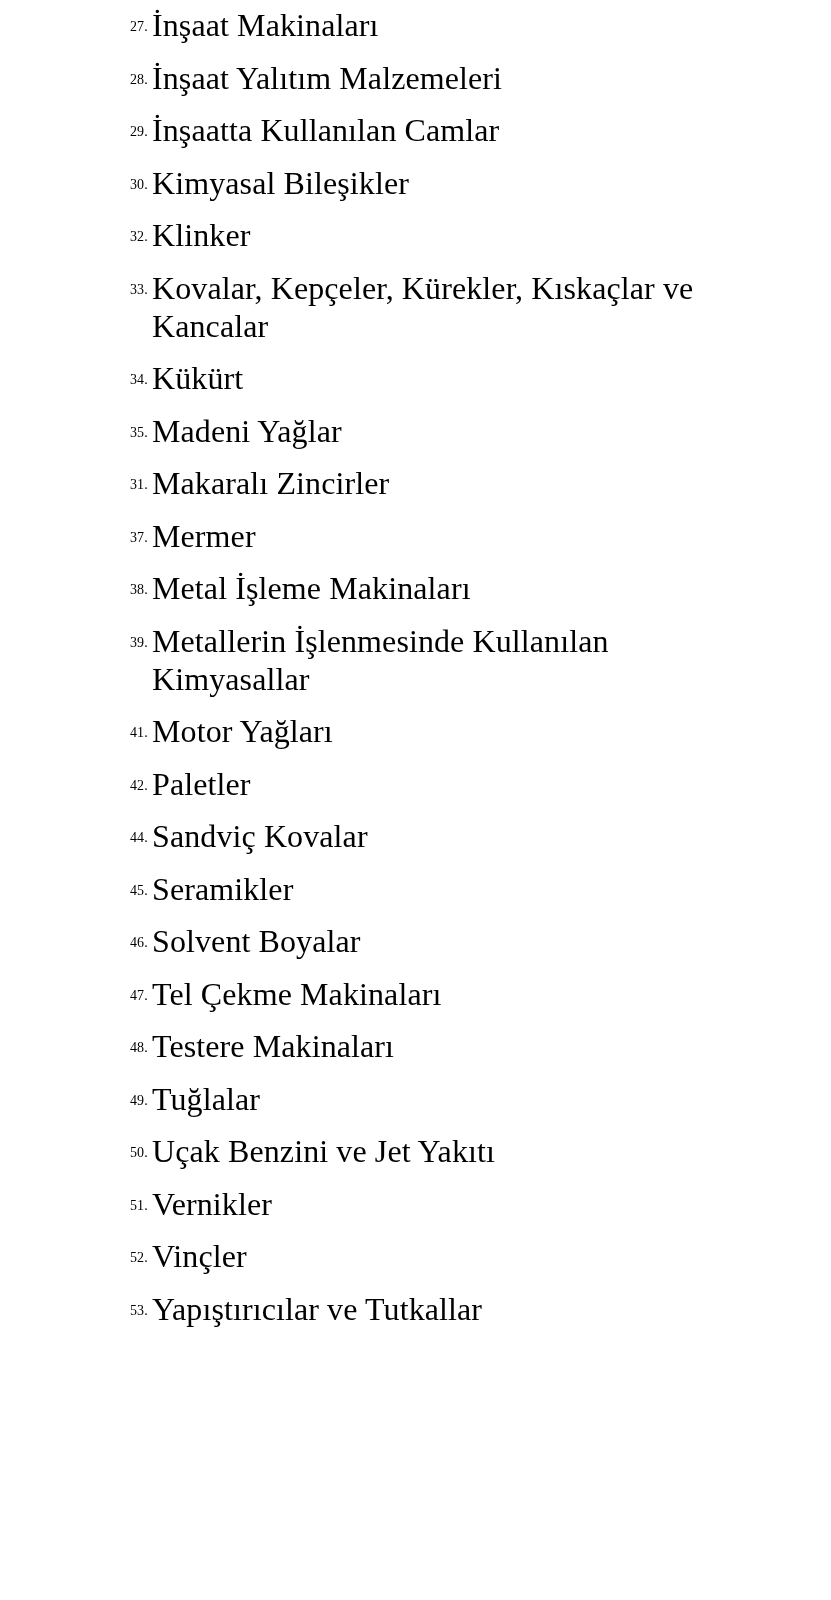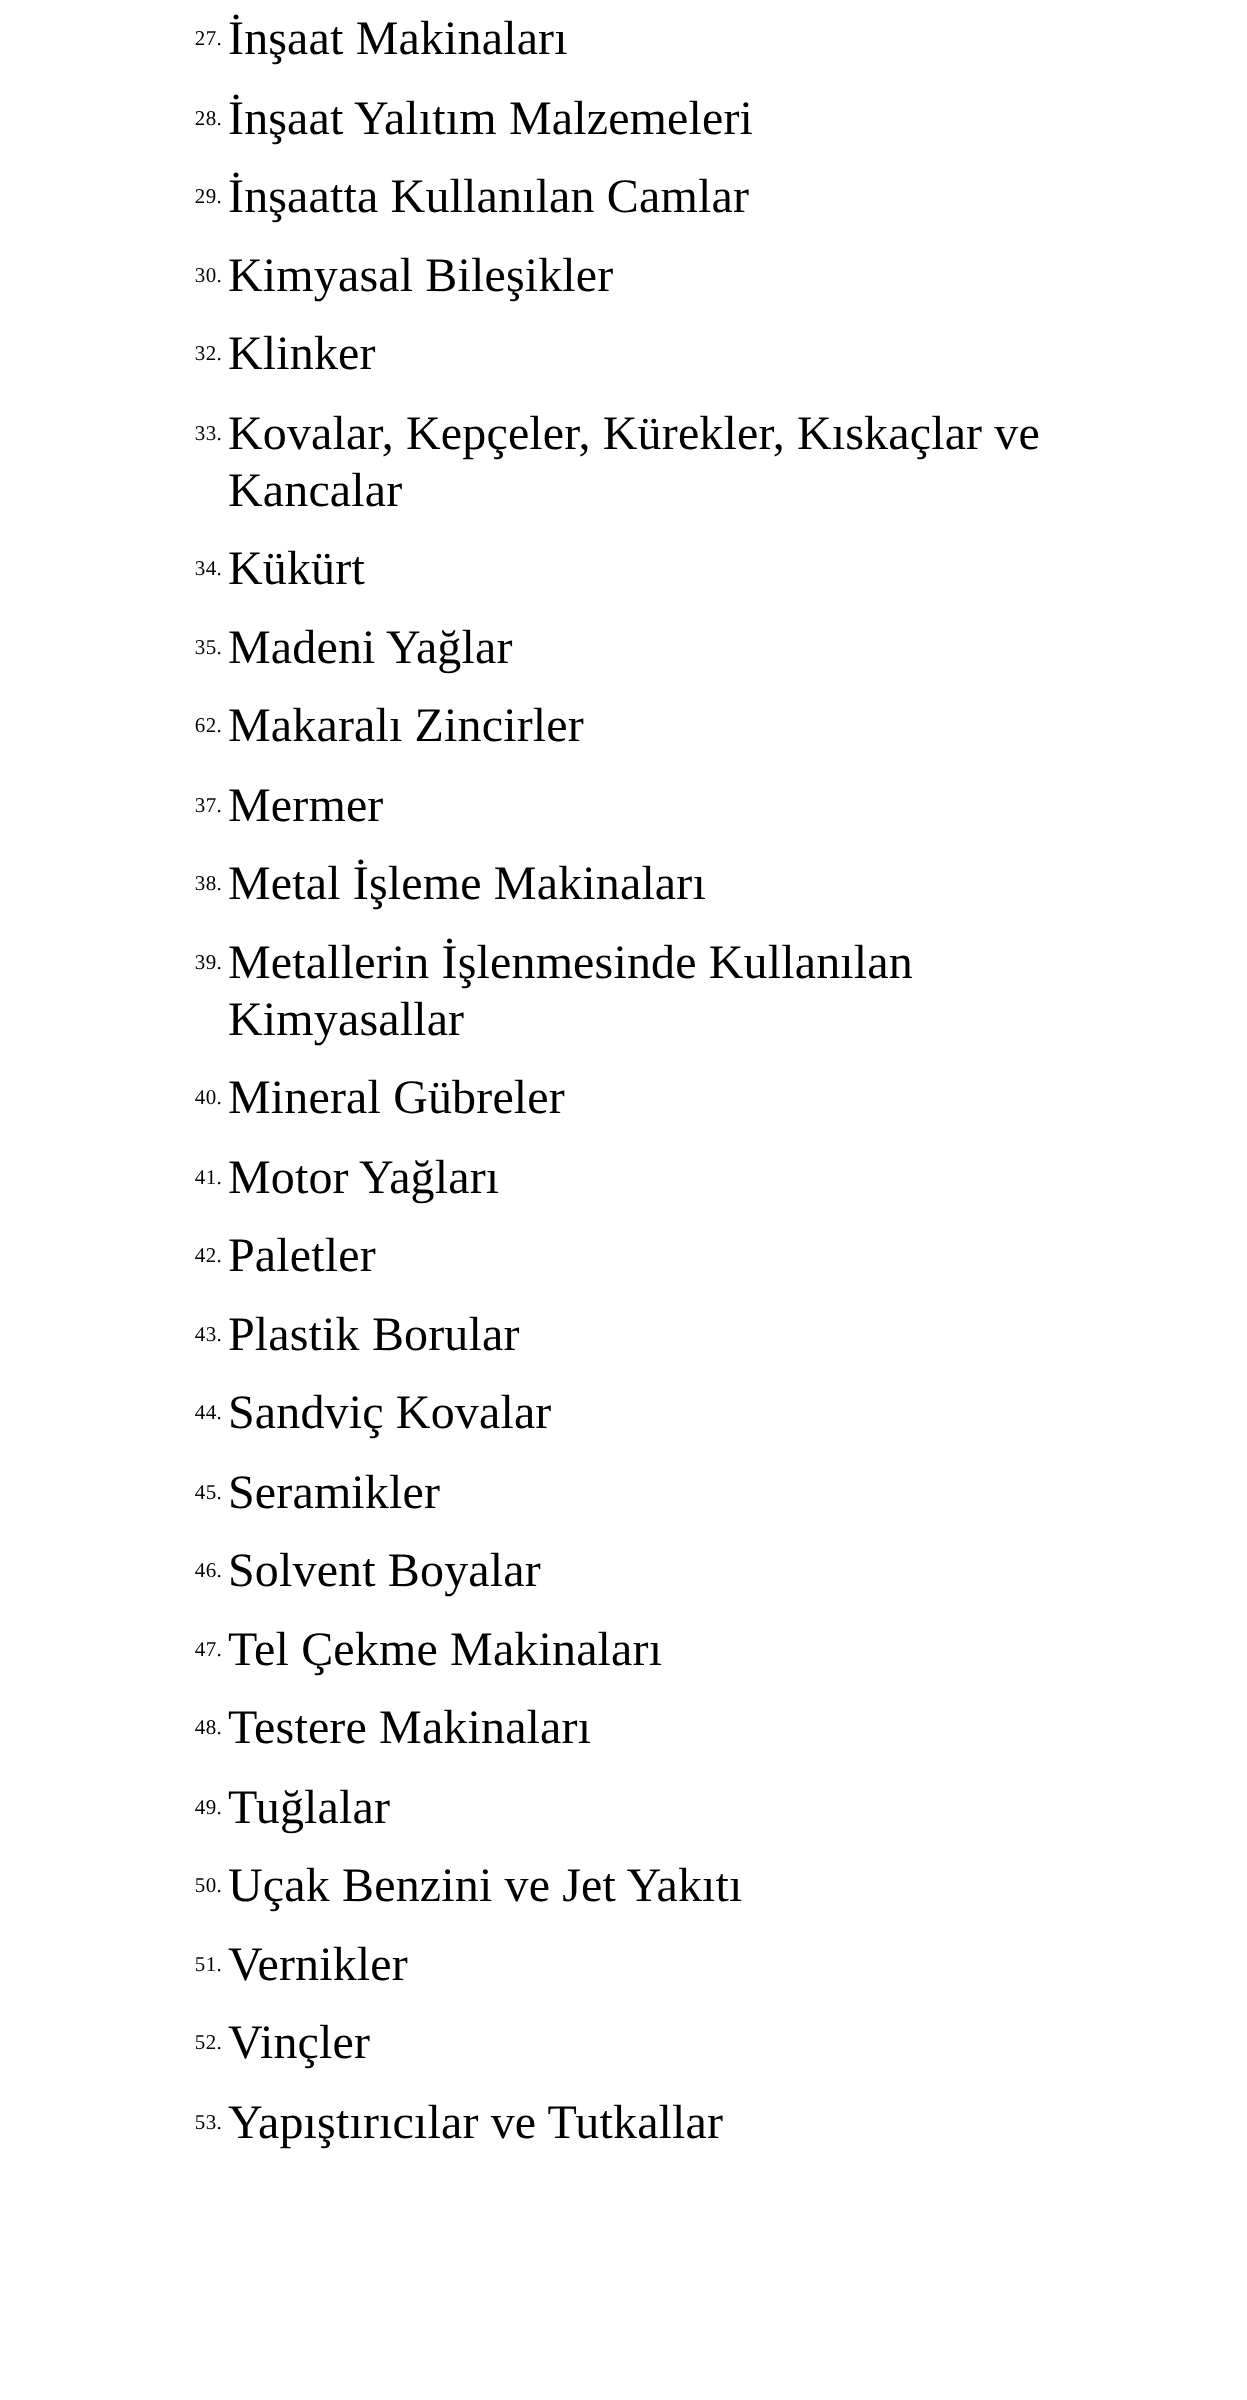--- a/index.html
+++ b/index.html
@@ -83,50 +83,42 @@
     </li>
     <li class="item">
       <span class="num">34.</span>
       <span class="label">Kükürt</span>
     </li>
     <li class="item">
       <span class="num">35.</span>
       <span class="label">Madeni Yağlar</span>
     </li>
     <li class="item">
-      <span class="num">62.</span>
+      <span class="num">31.</span>
       <span class="label">Makaralı Zincirler</span>
     </li>
     <li class="item">
       <span class="num">37.</span>
       <span class="label">Mermer</span>
     </li>
     <li class="item">
       <span class="num">38.</span>
       <span class="label">Metal İşleme Makinaları</span>
     </li>
     <li class="item">
       <span class="num">39.</span>
       <span class="label">Metallerin İşlenmesinde Kullanılan Kimyasallar</span>
     </li>
     <li class="item">
-      <span class="num">40.</span>
-      <span class="label">Mineral Gübreler</span>
-    </li>
-    <li class="item">
       <span class="num">41.</span>
       <span class="label">Motor Yağları</span>
     </li>
     <li class="item">
       <span class="num">42.</span>
       <span class="label">Paletler</span>
-    </li>
-    <li class="item">
-      <span class="num">43.</span>
-      <span class="label">Plastik Borular</span>
     </li>
     <li class="item">
       <span class="num">44.</span>
       <span class="label">Sandviç Kovalar</span>
     </li>
     <li class="item">
       <span class="num">45.</span>
       <span class="label">Seramikler</span>
     </li>
     <li class="item">

